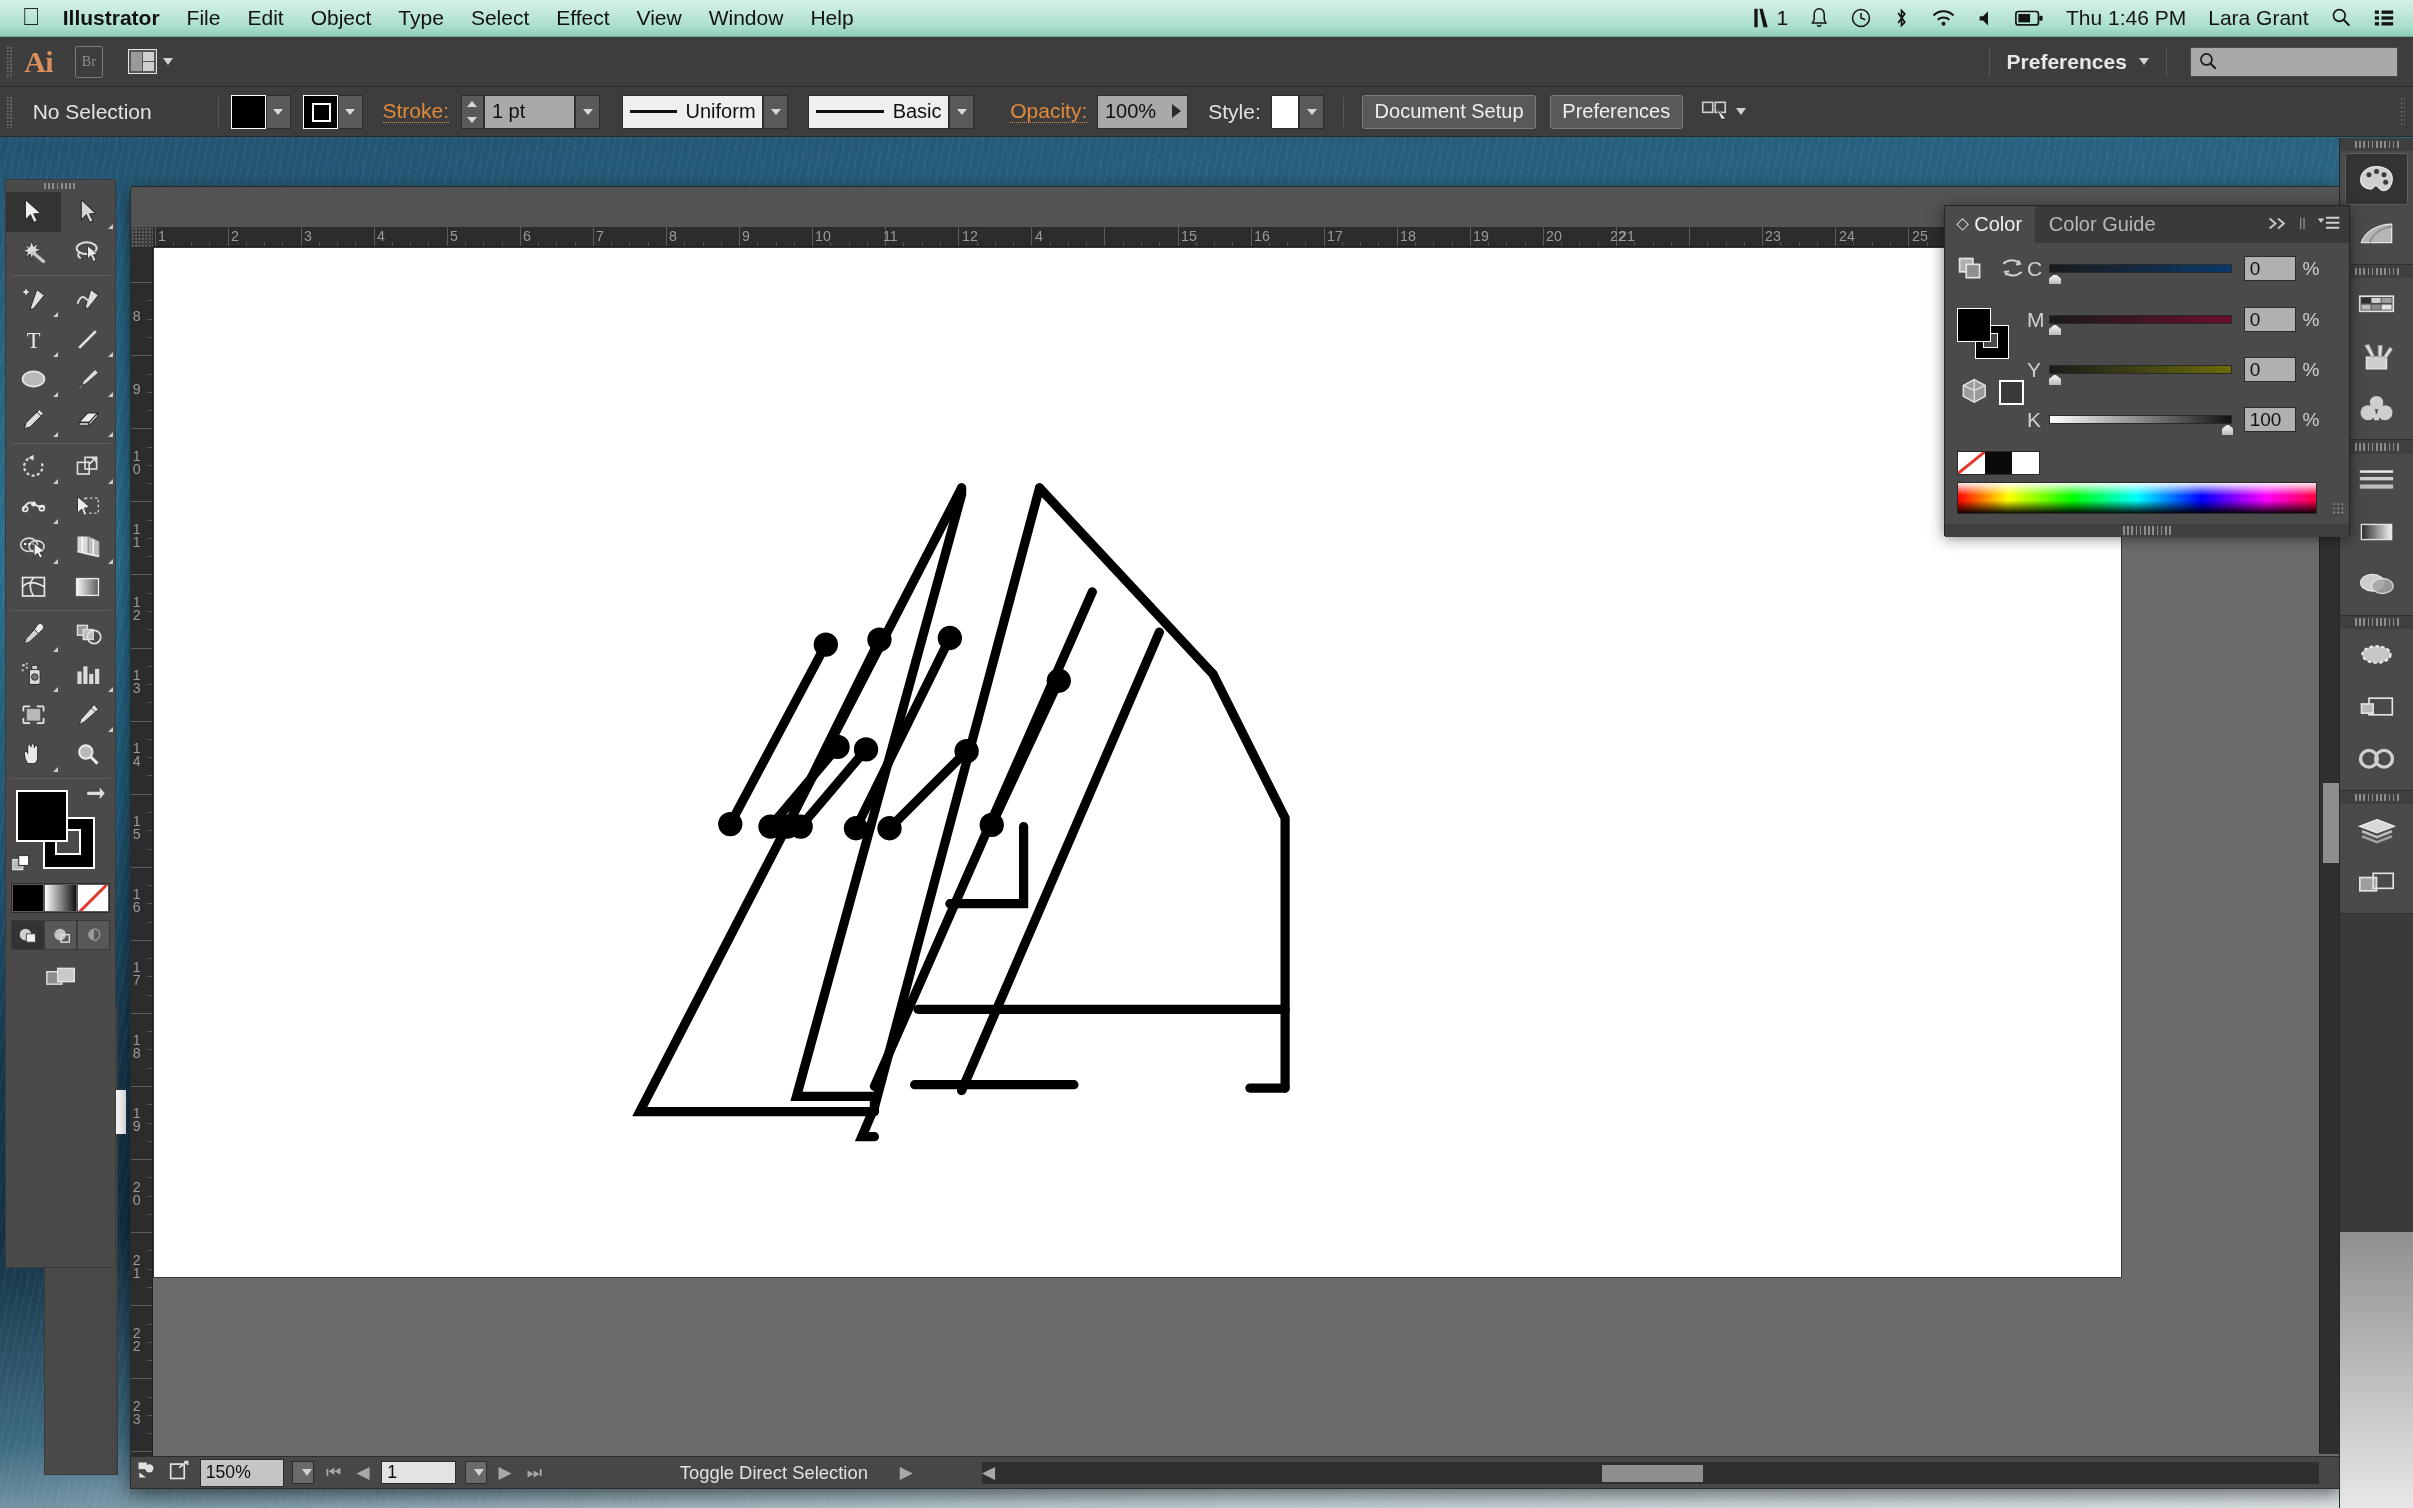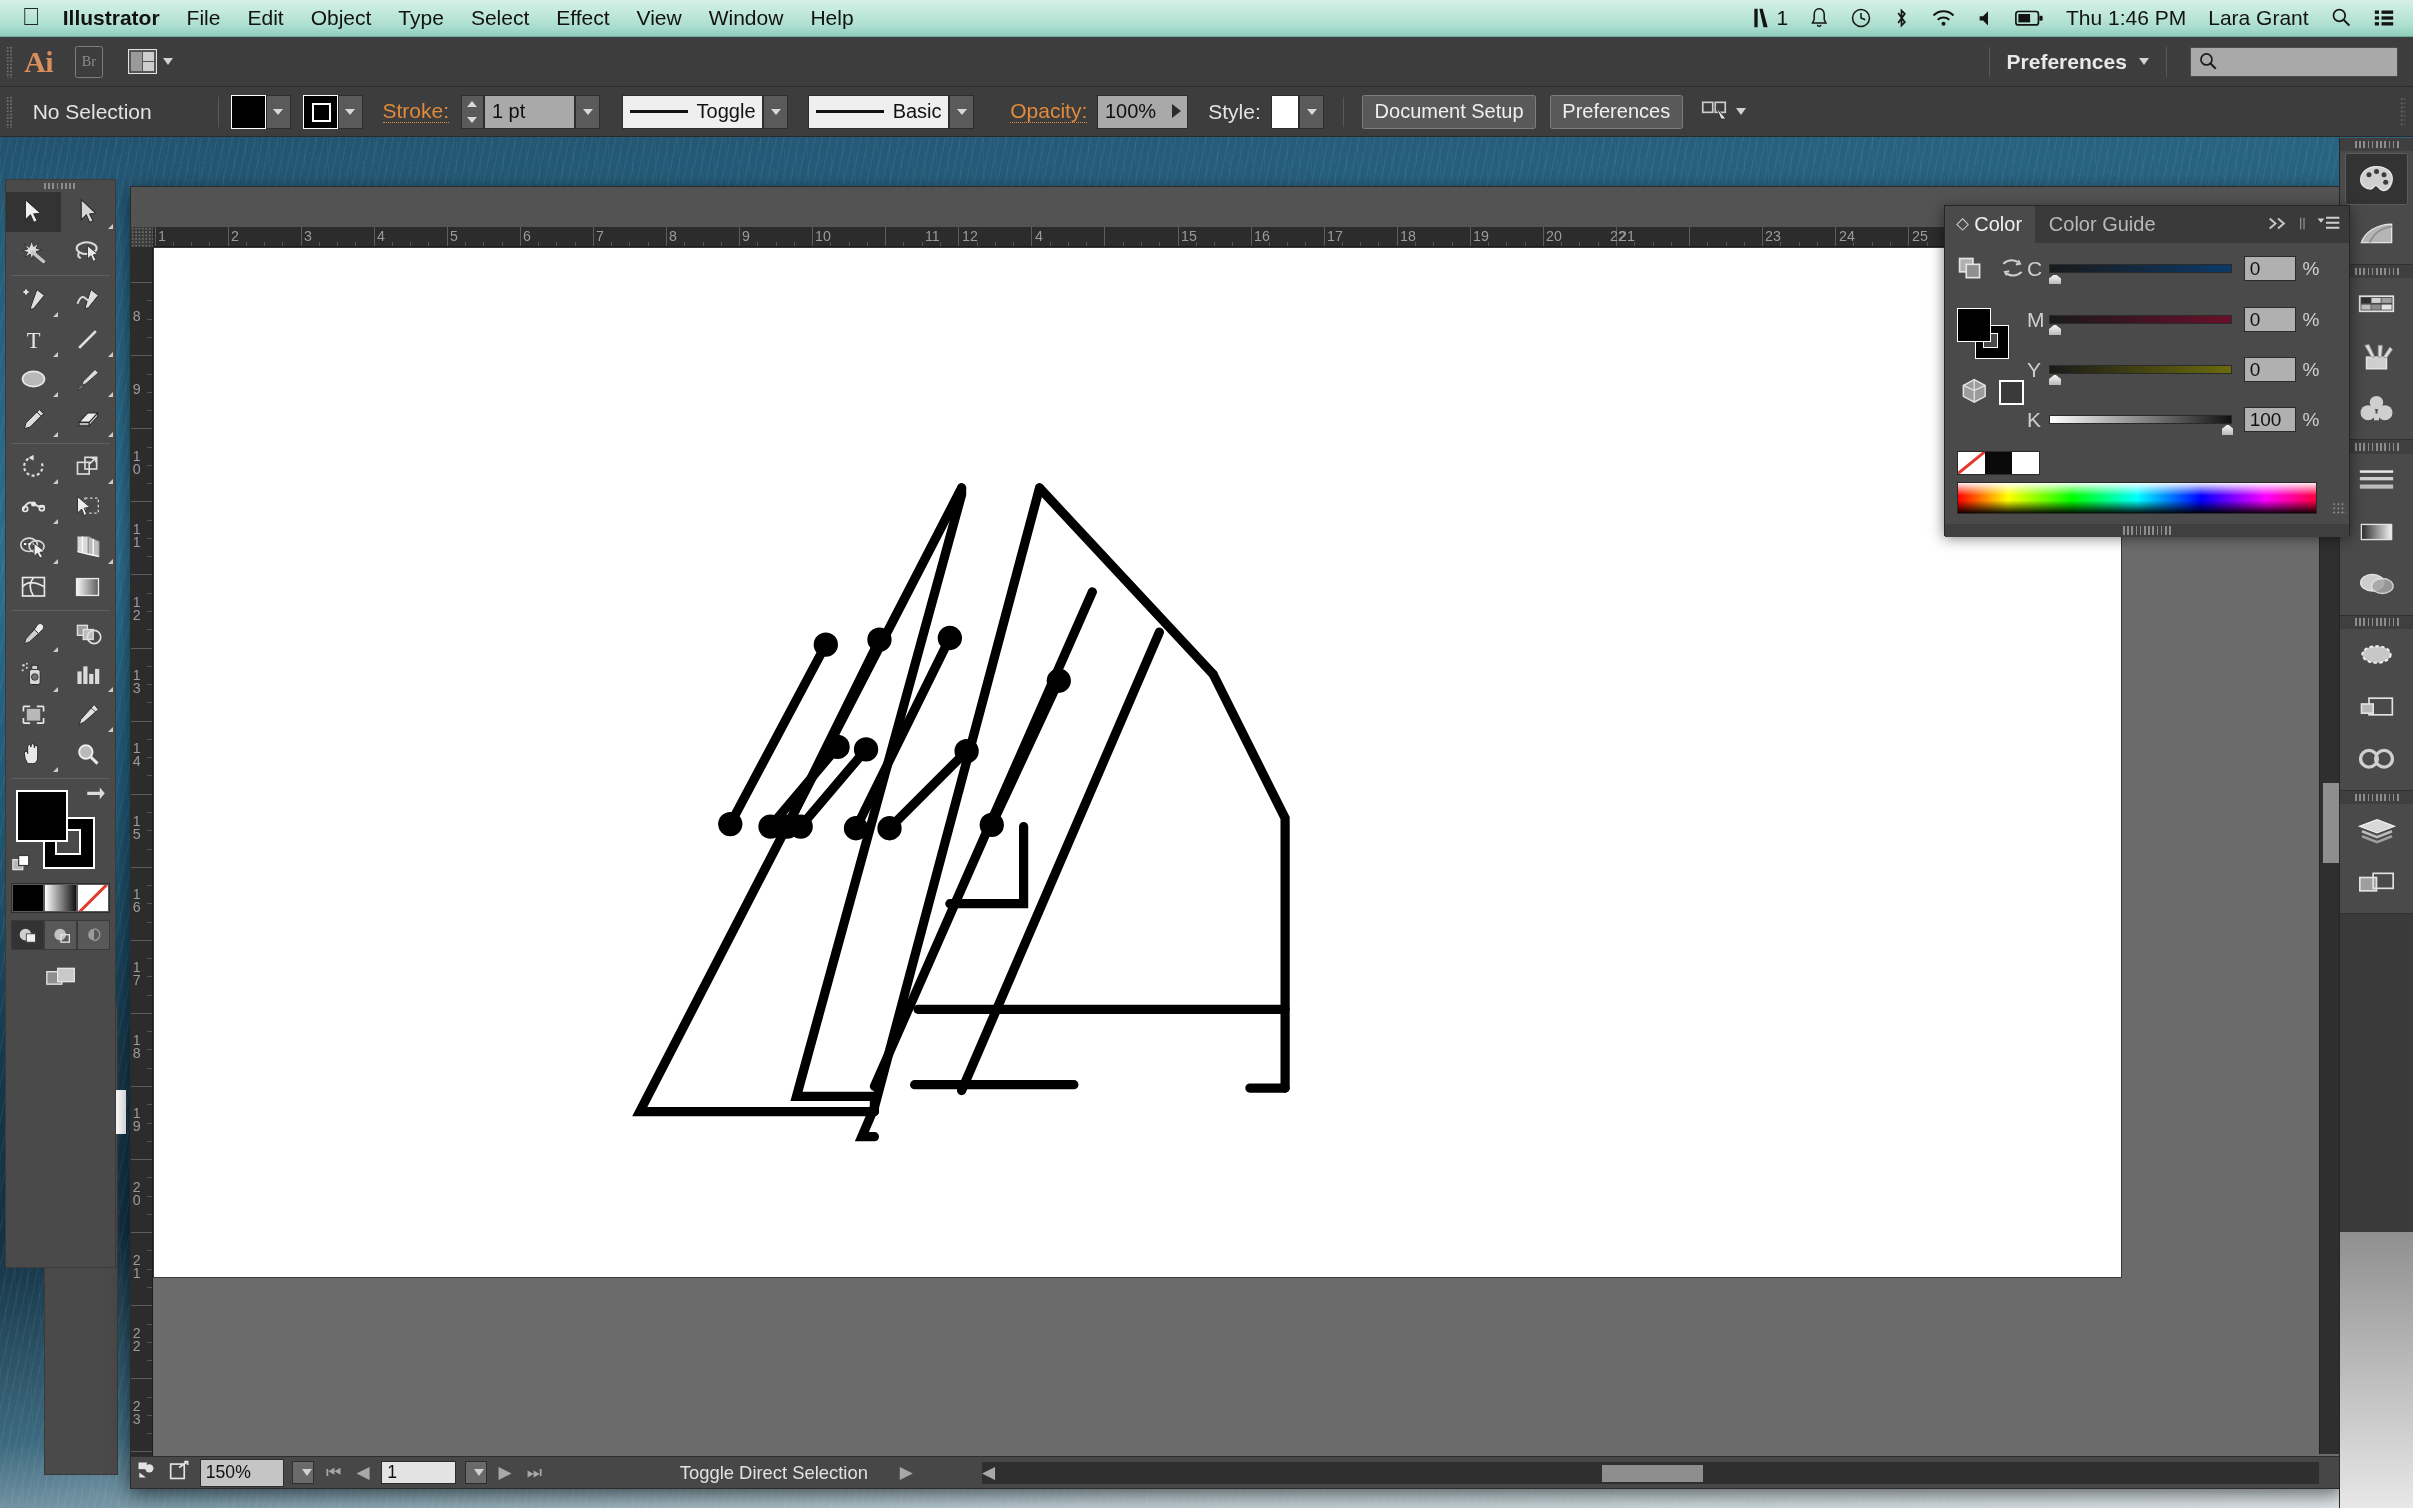--- a/index.html
+++ b/index.html
@@ -466,21 +466,21 @@
           </div>
         <div class="field" style="width:91px">1 pt</div>
         <div class="sw-drop">
             <div class="caret"></div>
           </div>
       </div>
 
       <div class="combo" style="margin-left:22px">
         <div class="field white" style="width:141px; justify-content:flex-end;">
           <span class="linepreview"></span>
-          <span>Toggle</span>
+          <span>Uniform</span>
         </div>
         <div class="sw-drop">
             <div class="caret"></div>
           </div>
       </div>
 
       <div class="combo" style="margin-left:20px">
         <div class="field white" style="width:141px; justify-content:space-between;">
           <span class="linepreview"></span>
           <span>Basic</span>
@@ -846,21 +846,21 @@
           <div class="rh-num" style="left: 611px;">9</div>
           <div class="rh-minor" style="left: 626px;"></div>
           <div class="rh-minor" style="left: 645px;"></div>
           <div class="rh-minor" style="left: 663px;"></div>
           <div class="rh-tick" style="left: 681px;"></div>
           <div class="rh-num" style="left: 684px;">10</div>
           <div class="rh-minor" style="left: 699px;"></div>
           <div class="rh-minor" style="left: 718px;"></div>
           <div class="rh-minor" style="left: 736px;"></div>
           <div class="rh-tick" style="left: 754px;"></div>
-          <div class="rh-num" style="left: 794px; text-align: right;">11</div>
+          <div class="rh-num" style="left: 752px; text-align: right;">11</div>
           <div class="rh-minor" style="left: 772px;"></div>
           <div class="rh-minor" style="left: 791px;"></div>
           <div class="rh-minor" style="left: 809px;"></div>
           <div class="rh-tick" style="left: 827px;"></div>
           <div class="rh-num" style="left: 831px;">12</div>
           <div class="rh-minor" style="left: 846px;"></div>
           <div class="rh-minor" style="left: 864px;"></div>
           <div class="rh-minor" style="left: 882px;"></div>
           <div class="rh-tick" style="left: 900px;"></div>
           <div class="rh-num" style="left: 904px;">4</div>

